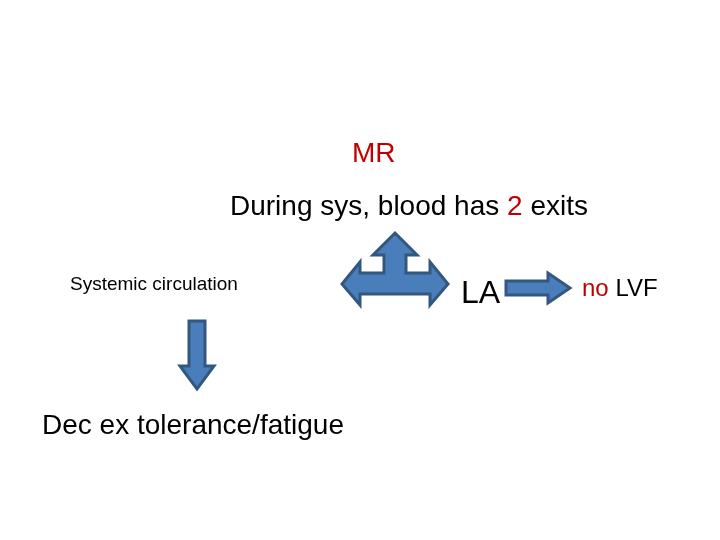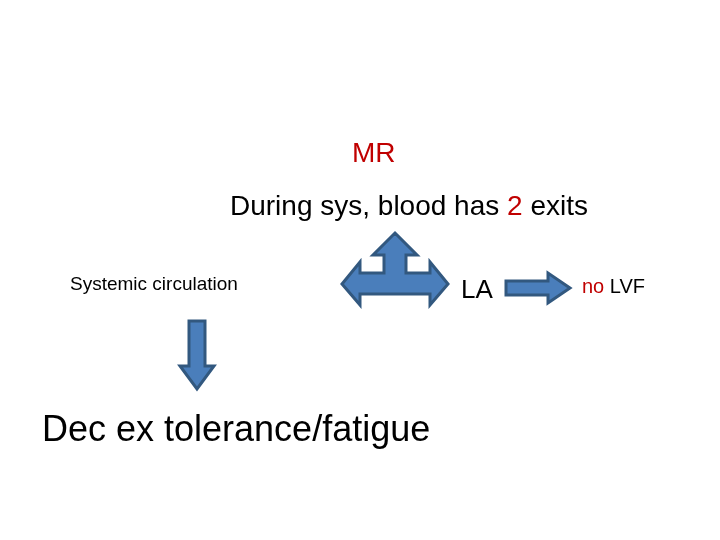--- a/index.html
+++ b/index.html
@@ -41,33 +41,33 @@
 
   
   #systemic-circulation-label {
     left: 70px;
     top: 274px;
     font-size: 19px;
   }
   #la-label {
     left: 461px;
     top: 276px;
-    font-size: 26px;
+    font-size: 32px;
   }
   #no-lvf-label {
     left: 582px;
     top: 276px;
-    font-size: 20px;
+    font-size: 24px;
   }
 
   
   #outcome-label {
     left: 42px;
     top: 411px;
-    font-size: 36px;
+    font-size: 28px;
   }
 
   
   .arrow-svg {
     position: absolute;
     display: block;
   }
   #tri-arrow {
     left: 338px;
     top: 229px;

